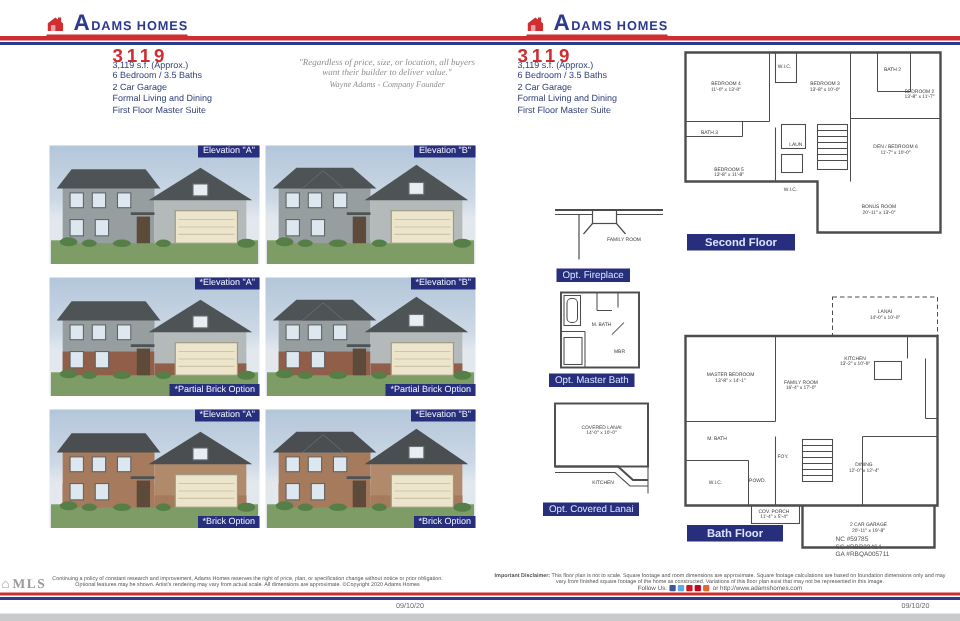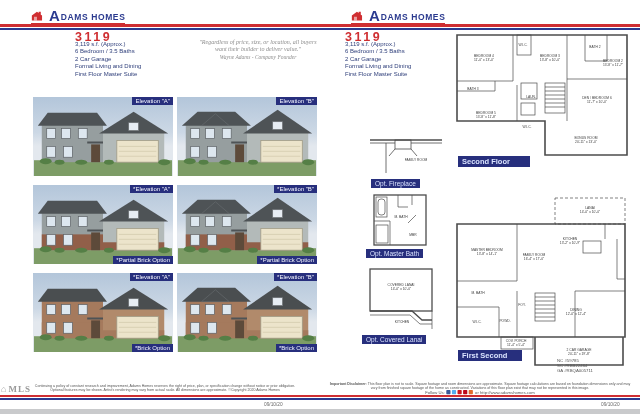--- a/index.html
+++ b/index.html
@@ -39,21 +39,21 @@
   .tag-top{top:0;right:0;}
   .tag-bottom{bottom:0;right:0;}
   .e-std{--wall:#969e9f;--wall2:#b3bab9;--roof:#4e5356;--band:transparent;}
   .e-partial{--wall:#969e9f;--wall2:#b3bab9;--roof:#4e5356;--band:#915f49;}
   .e-brick{--wall:#a57a5d;--wall2:#b18a6b;--roof:#4a4e50;--band:#a57a5d;}
 
   
   .diagram{position:absolute;}
   .diagram svg{position:absolute;left:0;top:0;width:100%;height:100%;}
   .opt-label,.floor-label{position:absolute;background:var(--c-label);color:#dbe4ff;
-        font-size:6.5px;line-height:9px;padding:0 4px;white-space:nowrap;}
+        font-size:6.5px;line-height:9px;padding:0 4px;white-space:nowrap;text-align:center;}
   .floor-label{font-size:7.5px;line-height:11px;font-weight:700;}
   .room{position:absolute;transform:translate(-50%,-50%) scale(0.6);color:#3c3c3c;
         font-size:5.5px;line-height:6px;text-align:center;white-space:nowrap;}
 
   
   .shrink{transform-origin:0 0;transform:scale(var(--s,0.65));width:calc(100% / var(--s,0.65));
           font-size:6px;line-height:7px;color:#555;}
   .center{text-align:center;}
   .b{font-weight:700;}
 
@@ -377,21 +377,21 @@
       </div>
       <div class="room" style="left: 34%; top: 86%;">
         <div>COV. PORCH</div>
         <div>11'-4" x 5'-4"</div>
       </div>
       <div class="room" style="left: 69%; top: 91%;">
         <div>2 CAR GARAGE</div>
         <div>20'-11" x 19'-8"</div>
       </div>
     </div>
-  <div class="floor-label" style="left:458px;top:350px;width:56px">First Second</div>
+  <div class="floor-label" style="left:458px;top:350px;width:56px">Bath Floor</div>
 
   <div class="licenses">
     <div class="shrink" style="--s:0.72">
       <div>NC #59785</div>
       <div>SC #RBB22464</div>
       <div>GA #RBQA005711</div>
     </div>
   </div>
 
   <div class="mls">

